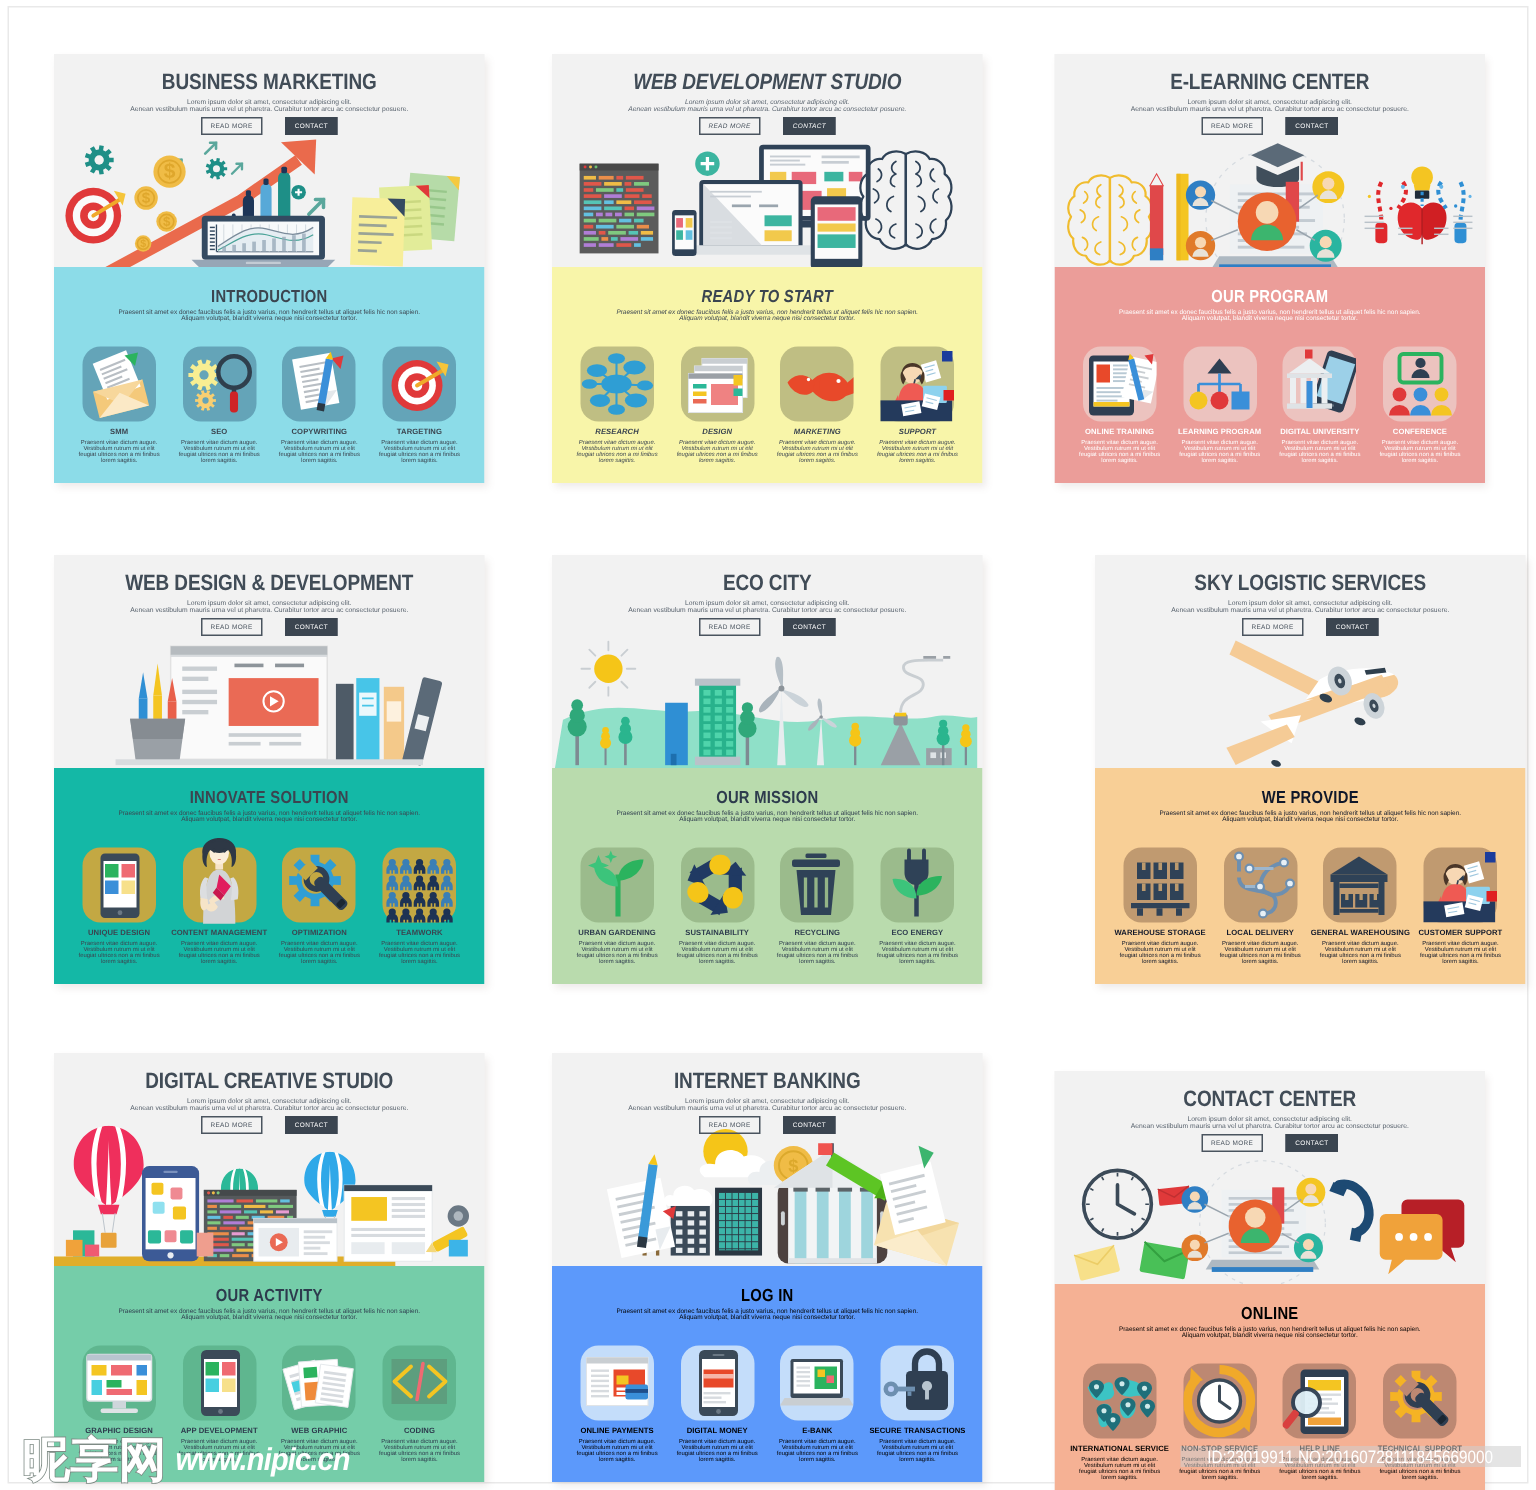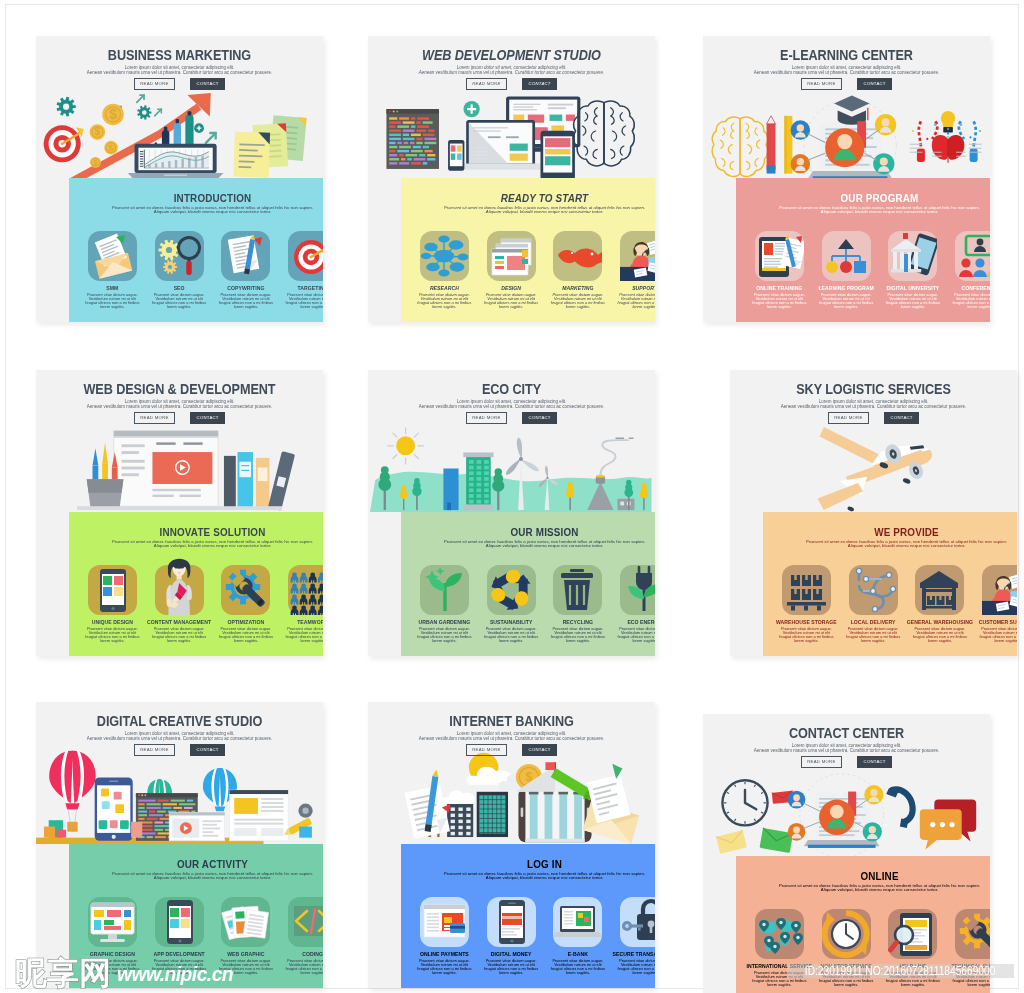--- a/index.html
+++ b/index.html
@@ -3,21 +3,21 @@
 <meta charset="utf-8">
 <title>Flat design infographic banners</title>
 <style>
   html,body{margin:0;padding:0;}
   body{width:1024px;height:993px;background:#ffffff;font-family:"Liberation Sans",sans-serif;overflow:hidden;}
   #page{position:absolute;left:0;top:0;width:1024px;height:993px;background:#fff;}
   #frame{position:absolute;left:5px;top:4px;width:1014px;height:985px;border:1px solid #e9e9e9;box-sizing:border-box;}
   .card{position:absolute;width:287px;height:286px;background:#f2f2f2;box-shadow:2px 3px 5px rgba(120,100,90,.13);overflow:hidden;}
   .hero{position:absolute;left:0;top:0;width:100%;height:142px;background:#f2f2f2;overflow:hidden;}
   .heroart{position:absolute;left:0;top:55px;width:287px;height:87px;}
-  .lower{position:absolute;left:0;top:142px;width:100%;height:144px;overflow:hidden;margin-left:33px;}
+  .lower{position:absolute;left:0;top:142px;width:100%;height:144px;overflow:hidden;}
   .title{position:absolute;left:0;top:12px;width:100%;text-align:center;font-weight:bold;font-size:14.8px;line-height:14.8px;letter-spacing:-.1px;color:#414c57;font-family:"Liberation Sans",sans-serif;transform:scaleX(.855);}
   .sub{position:absolute;left:10px;top:30px;width:267px;text-align:center;font-size:4.5px;line-height:4.6px;color:#59636e;}
   .btns{position:absolute;left:0;top:42px;width:100%;text-align:center;}
   .btn{display:inline-block;font-size:4.3px;letter-spacing:.25px;padding:3px 5.5px;vertical-align:top;line-height:4.3px;}
   .btn.outline{border:0.9px solid #4a545f;color:#4a545f;background:transparent;margin-right:15px;}
   .btn.solid{background:#3b4550;color:#fff;border:0.9px solid #3b4550;}
   .sectitle{position:absolute;left:0;top:14px;width:100%;text-align:center;font-weight:bold;font-size:11.6px;line-height:11.6px;letter-spacing:.2px;transform:scaleX(.85);}
   .secsub{position:absolute;left:8px;top:28px;width:271px;text-align:center;font-size:4.3px;line-height:4.4px;}
   .feats{position:absolute;left:10px;top:53px;width:267px;display:flex;justify-content:space-between;}
   .feat{width:67px;text-align:center;}
@@ -723,21 +723,21 @@
                   <rect x="247" y="82" width="8" height="10" fill="#eceff1"></rect>
                 </g>
                 <rect x="40" y="112" width="212" height="4" fill="#d8dcdf"></rect>
               </g>
             </svg>
           </div>
           <div class="title">WEB DESIGN &amp; DEVELOPMENT</div>
           <div class="sub"><span>Lorem ipsum dolor sit amet, consectetur adipiscing elit.</span><br><span>Aenean vestibulum mauris urna vel ut pharetra. Curabitur tortor arcu ac consectetur posuere.</span></div>
           <div class="btns"><span class="btn outline">READ MORE</span><span class="btn solid">CONTACT</span></div>
         </div>
-        <div class="lower" style="background:#bef264;color:#3b4550">
+        <div class="lower" style="background:#14b8a6;color:#3b4550">
           <div class="sectitle">INNOVATE SOLUTION</div>
           <div class="secsub"><span>Praesent sit amet ex donec faucibus felis a justo varius, non hendrerit tellus ut aliquet felis hic non sapien.</span><br><span>Aliquam volutpat, blandit viverra neque nisi consectetur tortor.</span></div>
           <div class="feats">
             <div class="feat">
               <div class="ficon" style="background:#c3a843">
                 <svg viewBox="0 0 49 50" width="49" height="50" xmlns="http://www.w3.org/2000/svg">
                   <rect x="12" y="4" width="26" height="43" rx="3" fill="#3b4a58"></rect>
                   <rect x="14" y="9" width="22" height="31" fill="#fff"></rect>
                   <circle cx="25" cy="43.5" r="1.6" fill="#6b7884"></circle>
                   <rect x="15" y="11" width="9" height="9" fill="#2bb35e"></rect>
@@ -1071,21 +1071,21 @@
                 <ellipse cx="128" cy="78" rx="8.5" ry="5" transform="rotate(22 128 78)" fill="#2f3f4d"></ellipse>
                 <ellipse cx="172" cy="108" rx="7.5" ry="4.5" transform="rotate(22 172 108)" fill="#2f3f4d"></ellipse>
                 <ellipse cx="64" cy="162" rx="6.5" ry="4" transform="rotate(22 64 162)" fill="#2f3f4d"></ellipse>
               </g>
             </svg>
           </div>
           <div class="title">SKY LOGISTIC SERVICES</div>
           <div class="sub"><span>Lorem ipsum dolor sit amet, consectetur adipiscing elit.</span><br><span>Aenean vestibulum mauris urna vel ut pharetra. Curabitur tortor arcu ac consectetur posuere.</span></div>
           <div class="btns"><span class="btn outline">READ MORE</span><span class="btn solid">CONTACT</span></div>
         </div>
-        <div class="lower" style="background:#f8cf96;color:#7f1d1d">
+        <div class="lower" style="background:#f8cf96;color:#0f172a">
           <div class="sectitle">WE PROVIDE</div>
           <div class="secsub"><span>Praesent sit amet ex donec faucibus felis a justo varius, non hendrerit tellus ut aliquet felis hic non sapien.</span><br><span>Aliquam volutpat, blandit viverra neque nisi consectetur tortor.</span></div>
           <div class="feats">
             <div class="feat">
               <div class="ficon" style="background:#c09a70">
                 <svg viewBox="0 0 49 50" width="49" height="50" xmlns="http://www.w3.org/2000/svg">
                   <rect x="9" y="10" width="9" height="11" fill="#2f4257"></rect>
                   <rect x="12.3" y="10" width="2.4" height="5" fill="#bb9a6e"></rect>
                   <rect x="20" y="10" width="9" height="11" fill="#2f4257"></rect>
                   <rect x="23.3" y="10" width="2.4" height="5" fill="#bb9a6e"></rect>

